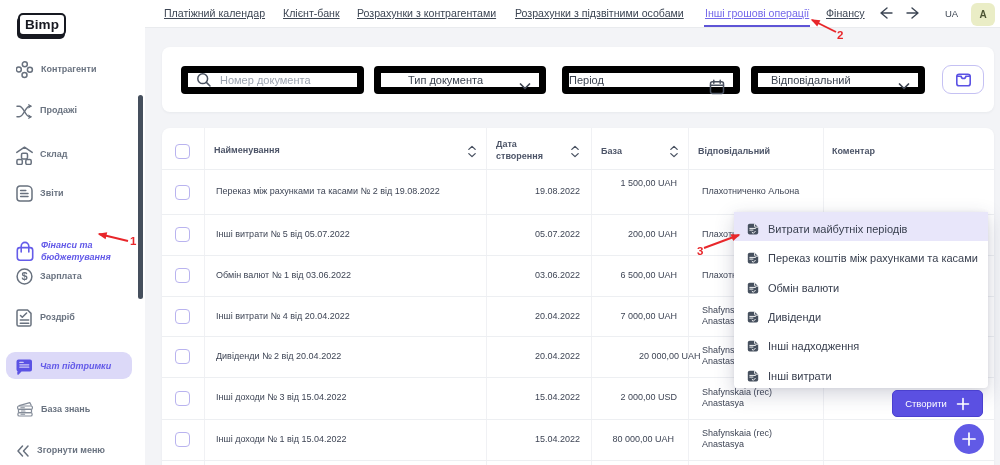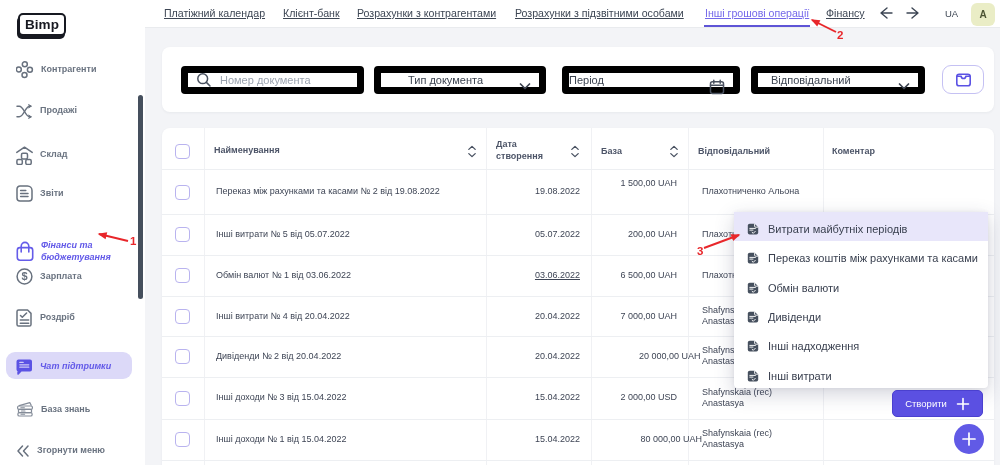--- a/index.html
+++ b/index.html
@@ -204,21 +204,21 @@
     <div class="td" style="left:702px; top:186px;">Плахотниченко Альона</div>
 
     <div class="cb" style="top:227px"></div>
     <div class="td" style="left:216px; top:229px;">Інші витрати № 5 від 05.07.2022</div>
     <div class="td r" style="left:486px; top:229px; width:94px;">05.07.2022</div>
     <div class="td r" style="left:591px; top:229px; width:86px;">200,00 UAH</div>
     <div class="td" style="left:702px; top:229px;">Плахотниченко Альона</div>
 
     <div class="cb" style="top:268px"></div>
     <div class="td" style="left:216px; top:270px;">Обмін валют № 1 від 03.06.2022</div>
-    <div class="td r" style="left:486px; top:270px; width:94px;text-decoration:underline;">03.06.2022</div>
+    <div class="td r" style="left:486px; top:270px; width:94px;">03.06.2022</div>
     <div class="td r" style="left:591px; top:270px; width:86px;">6 500,00 UAH</div>
     <div class="td" style="left:702px; top:270px;">Плахотниченко Альона</div>
 
     <div class="cb" style="top:308.5px"></div>
     <div class="td" style="left:216px; top:311px;">Інші витрати № 4 від 20.04.2022</div>
     <div class="td r" style="left:486px; top:311px; width:94px;">20.04.2022</div>
     <div class="td r" style="left:591px; top:311px; width:86px;">7 000,00 UAH</div>
     <div class="td" style="left:702px; top:305px;">Shafynskaia (rec)<br>Anastasya</div>
 
     <div class="cb" style="top:349px"></div>
@@ -229,21 +229,21 @@
 
     <div class="cb" style="top:390.5px"></div>
     <div class="td" style="left:216px; top:392px;">Інші доходи № 3 від 15.04.2022</div>
     <div class="td r" style="left:486px; top:392px; width:94px;">15.04.2022</div>
     <div class="td r" style="left:591px; top:392px; width:86px;">2 000,00 USD</div>
     <div class="td" style="left:702px; top:387px;">Shafynskaia (rec)<br>Anastasya</div>
 
     <div class="cb" style="top:432px"></div>
     <div class="td" style="left:216px; top:434px;">Інші доходи № 1 від 15.04.2022</div>
     <div class="td r" style="left:486px; top:434px; width:94px;">15.04.2022</div>
-    <div class="td r" style="left:606px; top:434px; width:96px;">80 000,00 UAH</div>
+    <div class="td r" style="left:578px; top:434px; width:96px;">80 000,00 UAH</div>
     <div class="td" style="left:702px; top:428px;">Shafynskaia (rec)<br>Anastasya</div>
   </div>
 
   <div id="filterlayer">
     <div class="fitem" style="left:181px; width:183px;">
       <svg style="margin-left:8px" width="16" height="16" viewBox="0 0 16 16" fill="none" stroke="#4a5260" stroke-width="1.5" stroke-linecap="round">
         <circle cx="6.7" cy="6.7" r="4.9"></circle>
         <path d="M10.4 10.4 L14 14"></path>
       </svg>
       <span class="ph" style="margin-left:8px">Номер документа</span>

